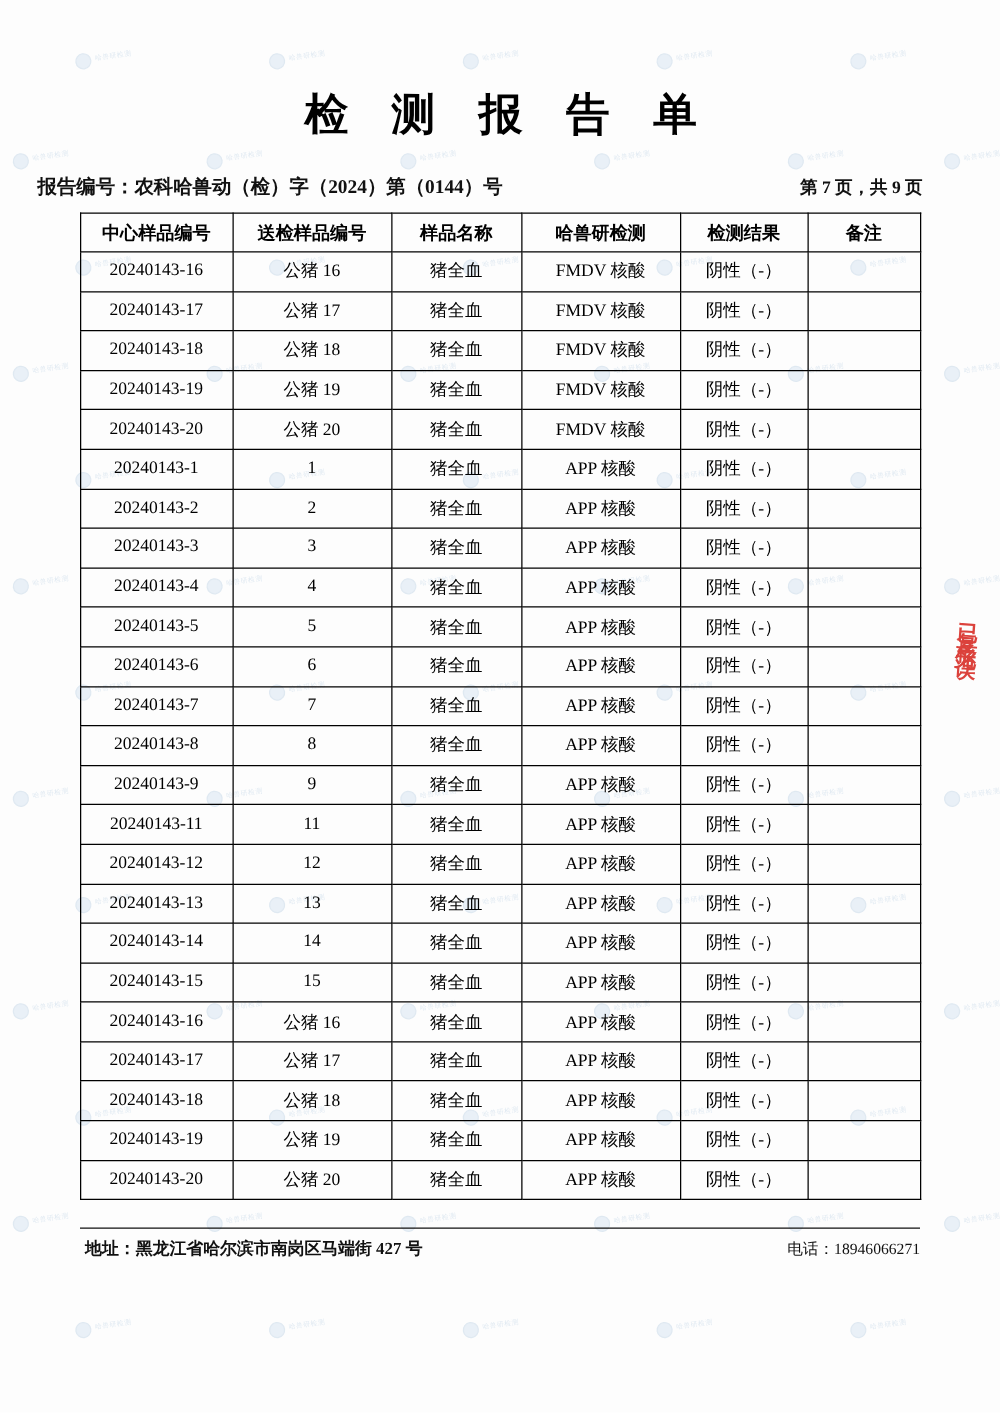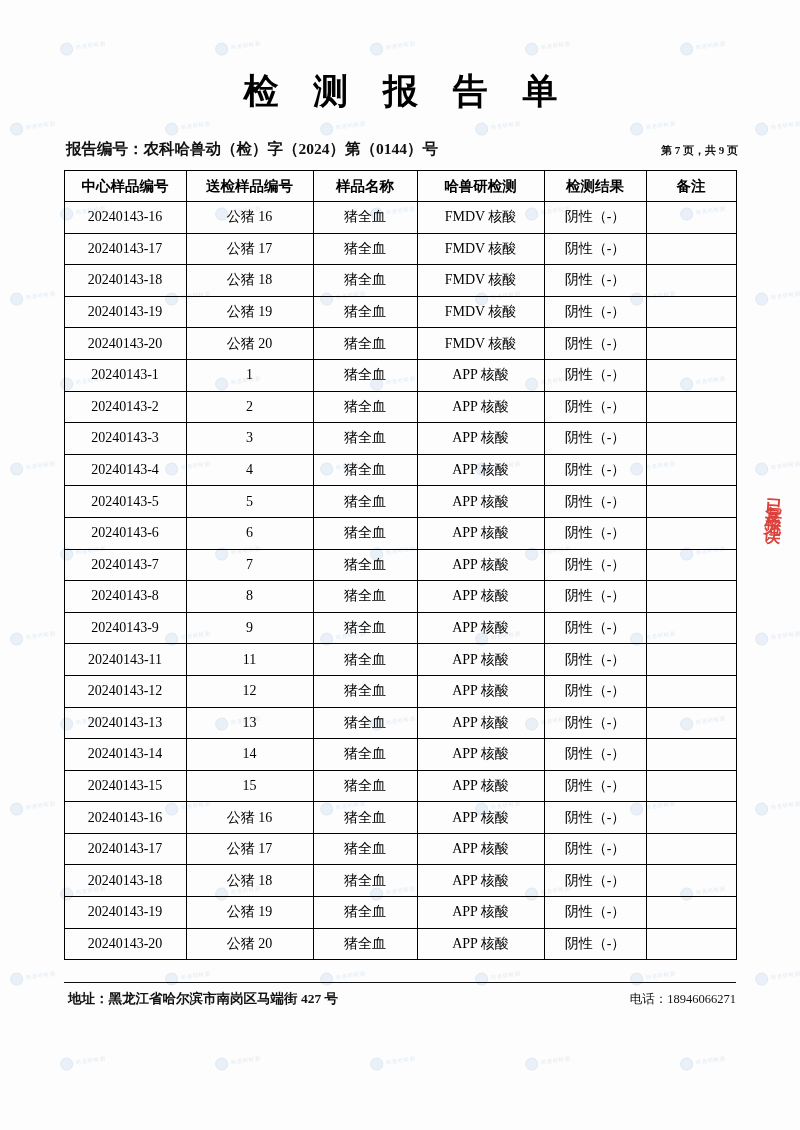--- a/index.html
+++ b/index.html
@@ -68,27 +68,27 @@
     padding-top: 68px;
     padding-left: 14px;
     font-family: "Liberation Serif", "DejaVu Serif", serif;
     color: #000;
   }
 
   .meta-row {
     display: flex;
     justify-content: space-between;
     align-items: baseline;
-    padding: 24px 62px 0 66px;
+    padding: 24px 62px 0 30px;
     font-size: 15.5px;
     font-weight: bold;
     gap: 18px;
   }
   .meta-left { white-space: nowrap; }
-  .meta-right { white-space: nowrap; font-size: 11px; }
+  .meta-right { white-space: nowrap; font-size: 14px; }
 
   table.report {
     border-collapse: collapse;
     margin: 10px auto 0 auto;
     width: 672px;
     table-layout: fixed;
   }
   table.report th, table.report td {
     border: 1px solid #000;
     text-align: center;

